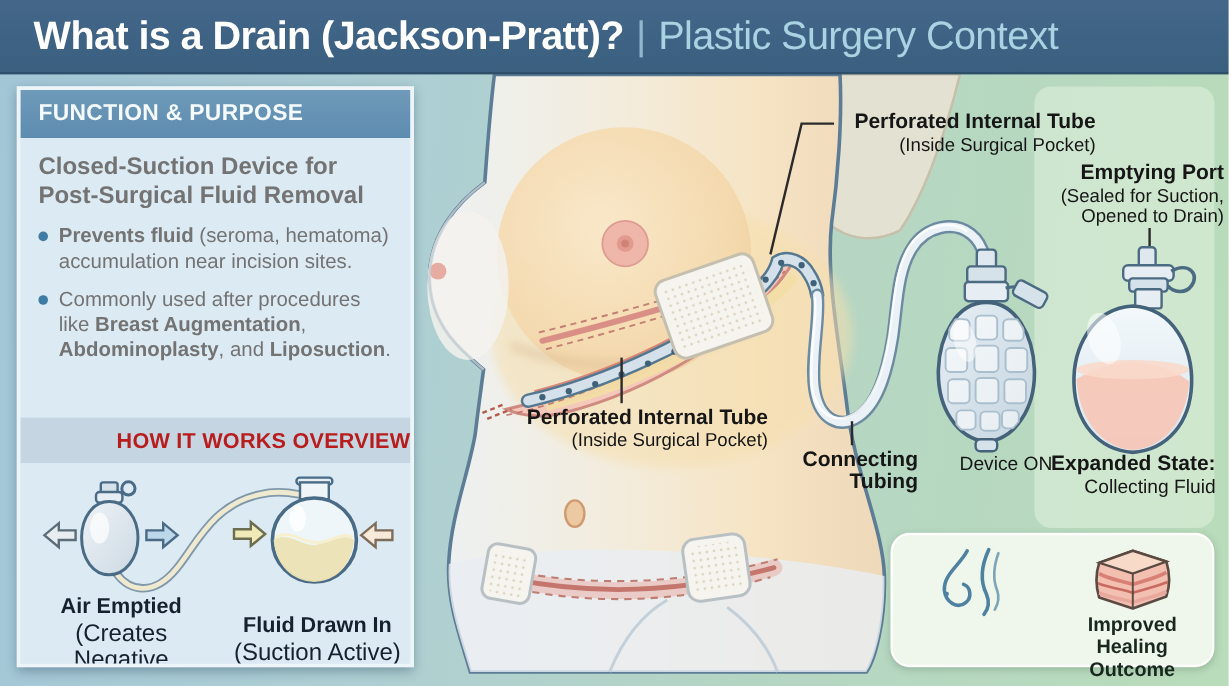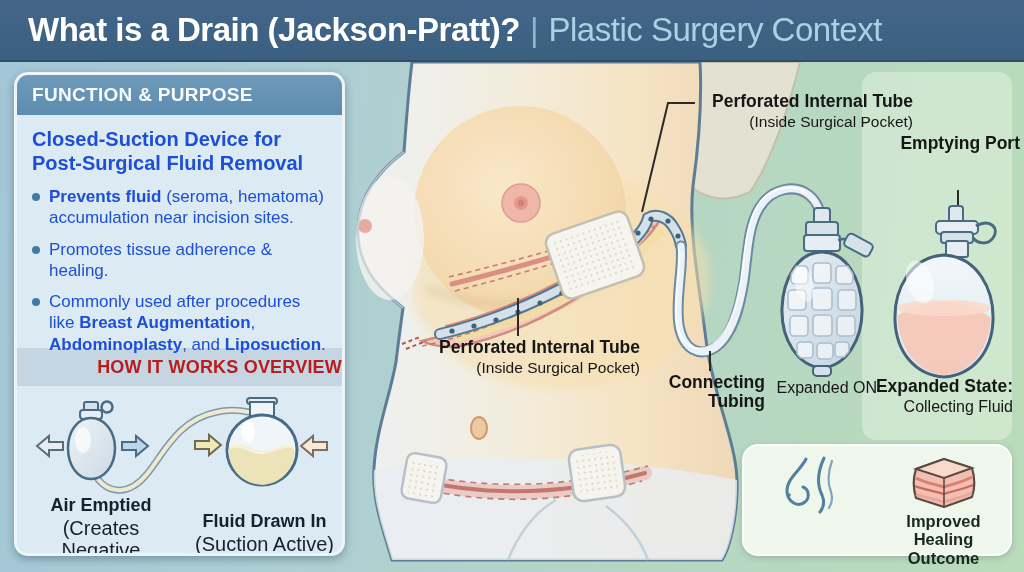--- a/index.html
+++ b/index.html
@@ -11,26 +11,26 @@
   
   .title-bar { position:absolute; left:0; top:0; width:1024px; height:62px;
     background:linear-gradient(#446789,#3a5f7f); border-bottom:2px solid #2e4f6b;
     display:flex; align-items:center; padding-left:28px; z-index:5; }
   .title-main { color:#ffffff; font-weight:bold; font-size:33px; letter-spacing:-0.5px; }
   .title-sep  { color:#8fb8cd; font-size:33px; font-weight:300; margin:0 10px; }
   .title-sub  { color:#a9d2e3; font-size:33px; font-weight:400; letter-spacing:-0.5px; }
 
   
   .left-panel { position:absolute; left:14px; top:72px; width:331px; height:484px;
-    border-radius:14px; overflow:hidden; background:#dceaf3;
+    border-radius:0; overflow:hidden; background:#dceaf3;
     border:3px solid #eef5f9; box-shadow:0 3px 9px rgba(35,65,90,.4); z-index:6; }
   .fp-header { height:40px; background:linear-gradient(#6f9ab9,#5d8cb0);
     color:#f4fafd; font-weight:bold; font-size:19px; line-height:40px; padding-left:15px;
     letter-spacing:.3px; }
-  .fp-body { height:233px; padding:12px 15px 0 15px; color:#1d4ed8; }
+  .fp-body { height:233px; padding:12px 15px 0 15px; color:#737373; }
   .fp-heading { font-size:20px; font-weight:bold; line-height:1.2; margin-bottom:11px; }
   .fp-bullets { list-style:none; }
   .fp-bullets li { display:flex; gap:9px; margin-bottom:10px; font-size:17px; line-height:1.25; }
   .dot { flex:0 0 8px; width:8px; height:8px; border-radius:50%; background:#3e7ca3; margin-top:7px; }
   .b { font-weight:bold; }
   .hw-bar { height:38px; background:#c5d6e2; color:#b91c1c; font-weight:bold; font-size:18px;
     line-height:38px; text-align:right; letter-spacing:.2px; }
   .hw-diagram { position:relative; height:173px; background:#dceaf3; }
   .hw-label { position:absolute; text-align:center; color:#15222e; }
   .hw-label .t { font-weight:bold; font-size:18px; line-height:1.1; }
@@ -237,48 +237,45 @@
       <line x1="958" y1="190" x2="958" y2="205"></line>
     </g>
   </svg>
 
   <div class="ilabel" id="lab-tube-top">
     <div class="t">Perforated Internal Tube</div>
     <div class="s">(Inside Surgical Pocket)</div>
   </div>
   <div class="ilabel" id="lab-emptying">
     <div class="t">Emptying Port</div>
+    <div class="s">(Sealed for Suction, Opened to Drain)</div>
   </div>
   <div class="ilabel" id="lab-tube-bottom">
     <div class="t">Perforated Internal Tube</div>
     <div class="s">(Inside Surgical Pocket)</div>
   </div>
   <div class="ilabel" id="lab-connecting">
     <div class="t">Connecting Tubing</div>
   </div>
   <div class="ilabel" id="lab-compressed">
-    <div class="s">Expanded ON</div>
+    <div class="s">Device ON</div>
   </div>
   <div class="ilabel" id="lab-expanded">
     <div class="t">Expanded State:</div>
     <div class="s">Collecting Fluid</div>
   </div>
 
   <aside class="left-panel">
     <div class="fp-header">FUNCTION &amp; PURPOSE</div>
     <div class="fp-body">
       <div class="fp-heading">Closed-Suction Device for Post-Surgical Fluid Removal</div>
       <ul class="fp-bullets">
         <li>
           <span class="dot"></span>
           <span><span class="b">Prevents fluid</span><span> (seroma, hematoma) accumulation near incision sites.</span></span>
-        </li>
-        <li>
-          <span class="dot"></span>
-          <span><span>Promotes tissue adherence &amp; healing.</span></span>
         </li>
         <li>
           <span class="dot"></span>
           <span><span>Commonly used after procedures like </span><span class="b">Breast Augmentation</span><span>, </span><span class="b">Abdominoplasty</span><span>, and </span><span class="b">Liposuction</span><span>.</span></span>
         </li>
       </ul>
     </div>
     <div class="hw-bar">HOW IT WORKS OVERVIEW</div>
     <div class="hw-diagram">
       <svg viewBox="0 0 331 173" width="331" height="173" xmlns="http://www.w3.org/2000/svg" style="position:absolute;left:0;top:0;">

